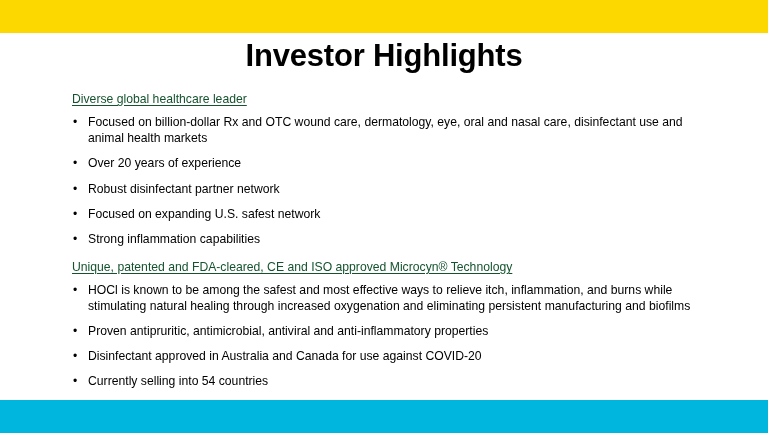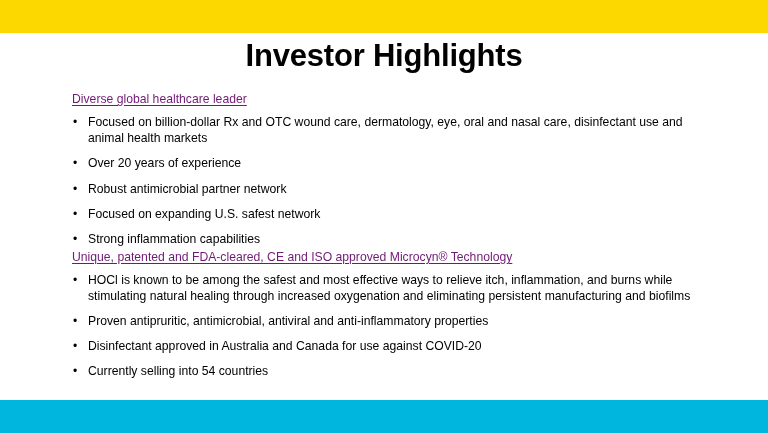--- a/index.html
+++ b/index.html
@@ -57,30 +57,30 @@
   
   #content {
     position: absolute;
     left: 72px;
     top: 89px;
     width: 648px;
   }
 
   .section-heading {
     font-size: 12.2px;
-    color: #701a75;
+    color: #14532d;
     text-decoration: underline;
     text-underline-offset: 2px;
     line-height: 1.25;
     margin: 0 0 7px 0;
     display: inline-block;
   }
   .section-heading-wrap { margin: 0; padding: 0; }
 
-  .section-2 { margin-top: 0; }
+  .section-2 { margin-top: 10px; }
 
   .bullet-list {
     list-style: none;
     margin: 0;
     padding: 0;
   }
   .bullet-item {
     position: relative;
     padding-left: 16px;
     font-size: 12.2px;
@@ -174,21 +174,21 @@
         <li class="bullet-item">
           <span class="bullet-marker">•</span>
           <span class="bullet-text">Focused on billion-dollar Rx and OTC wound care, dermatology, eye, oral and nasal care, disinfectant use and animal health markets</span>
         </li>
         <li class="bullet-item">
           <span class="bullet-marker">•</span>
           <span class="bullet-text">Over 20 years of experience</span>
         </li>
         <li class="bullet-item">
           <span class="bullet-marker">•</span>
-          <span class="bullet-text">Robust antimicrobial partner network</span>
+          <span class="bullet-text">Robust disinfectant partner network</span>
         </li>
         <li class="bullet-item">
           <span class="bullet-marker">•</span>
           <span class="bullet-text">Focused on expanding U.S. safest network</span>
         </li>
         <li class="bullet-item">
           <span class="bullet-marker">•</span>
           <span class="bullet-text">Strong inflammation capabilities</span>
         </li>
       </ul>

